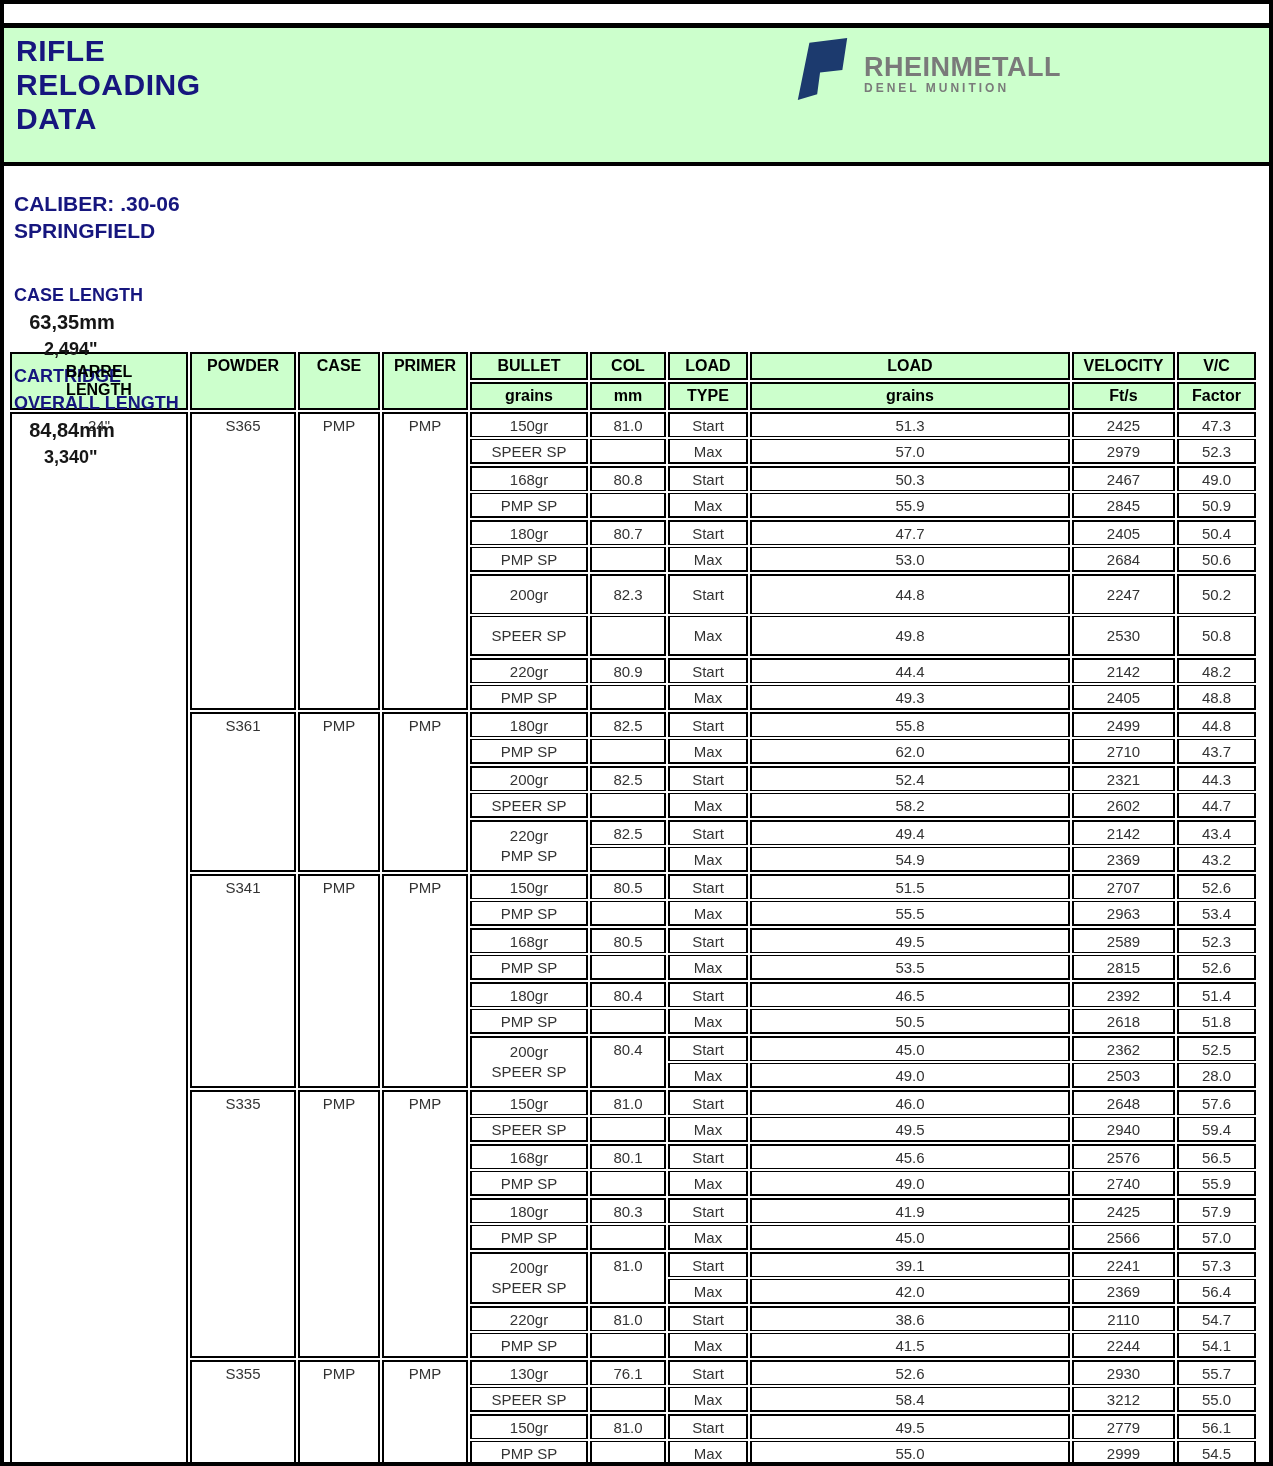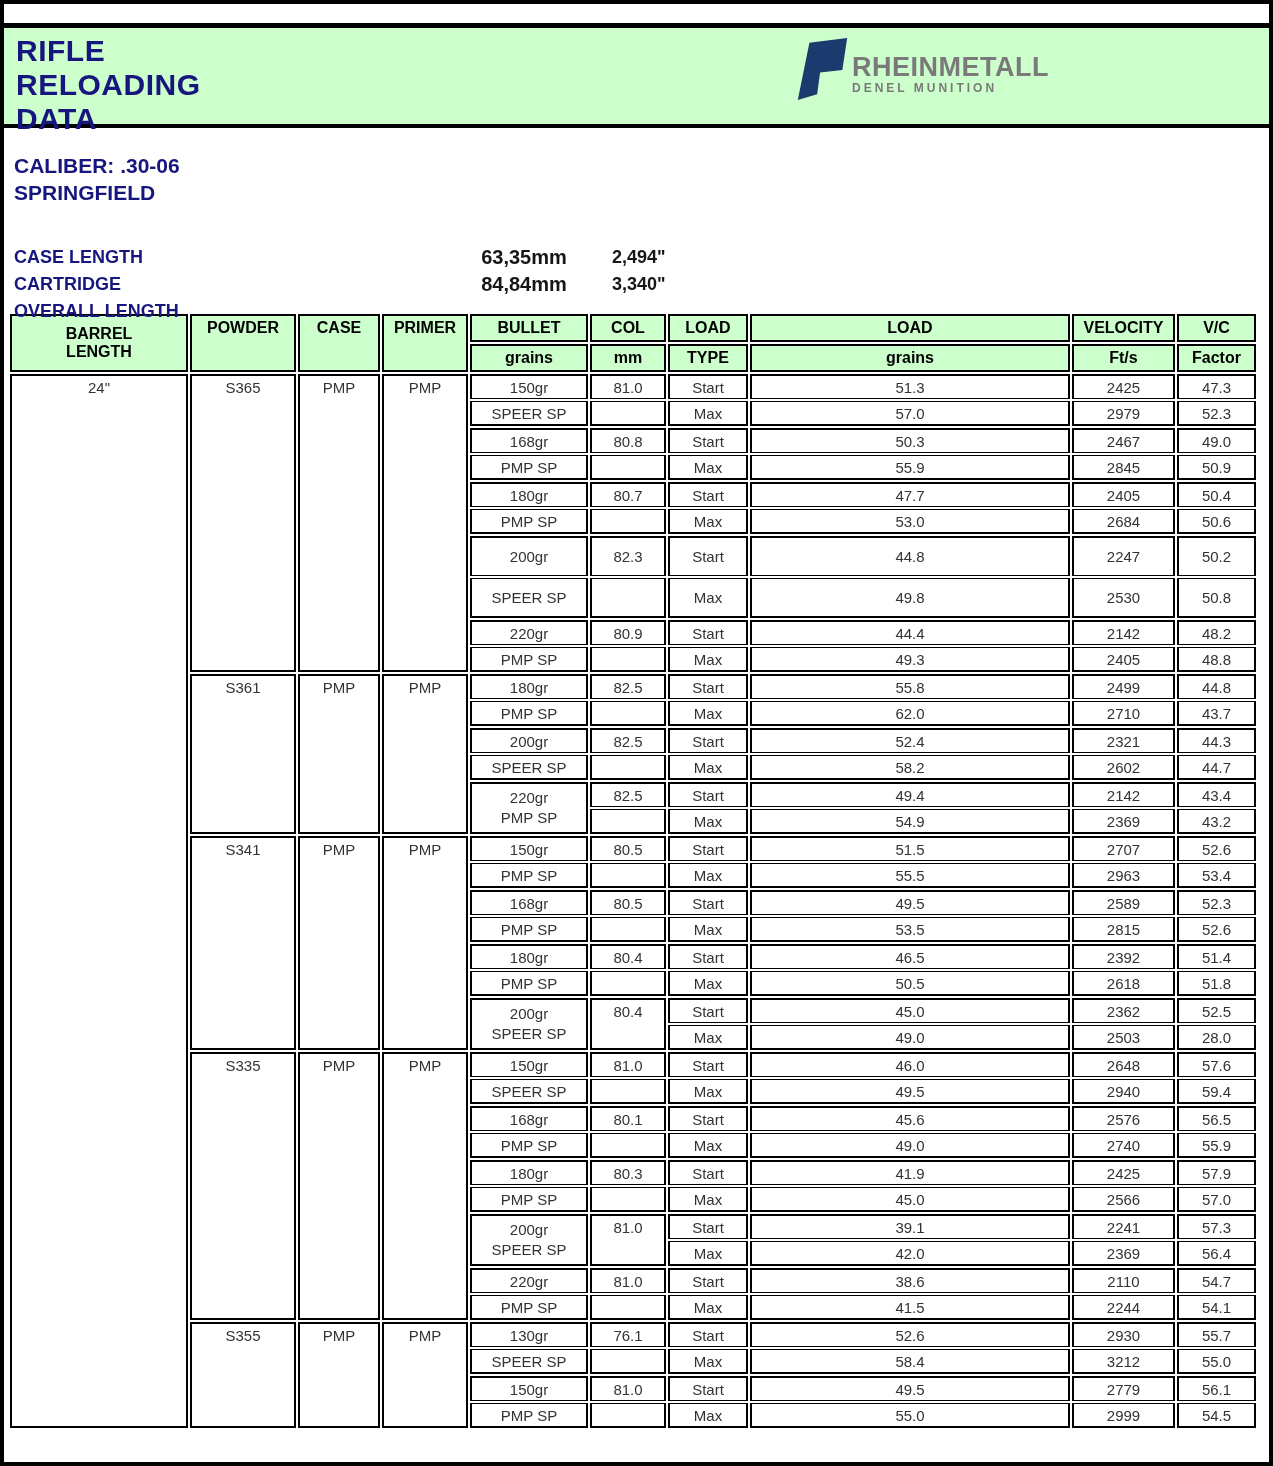--- a/index.html
+++ b/index.html
@@ -13,40 +13,40 @@
     width:1273px; height:1466px;
     border:4px solid #000;
     background:#fff;
     overflow:hidden;
   }
   
   .top-strip { height:24px; background:#fff; border-bottom:5px solid #000; }
 
   
   .band {
-    height:100px; background:#ccffcc;
+    height:138px; background:#ccffcc;
     border-bottom:4px solid #000;
     position:relative;
     padding:6px 17px 0 12px;
   }
   .band .title div {
     color:#16167e; font-weight:bold; font-size:30px; line-height:34px;
     letter-spacing:0.5px;
   }
   .logo { position:absolute; left:792px; top:10px; display:flex; }
   .logo-flag { width:52px; height:62px; flex:none; }
-  .logo-text { margin-left:4px; margin-top:16px; }
+  .logo-text { margin-left:16px; margin-top:16px; }
   .logo-brand { color:#7a7a7a; font-weight:bold; font-size:27px; line-height:26px; letter-spacing:0.5px; }
   .logo-sub   { color:#7a7a7a; font-weight:bold; font-size:12px; line-height:16px; letter-spacing:3px; }
 
   
   .info { padding:24px 0 0 10px; height:184px; }
   .caliber div { color:#16167e; font-weight:bold; font-size:21px; line-height:27px; }
   .specs { margin-top:38px; }
-  .spec-row { display:flex; align-items:flex-start; }
+  .spec-row { display:flex; align-items:flex-start;flex-direction:column; }
   .spec-label { width:452px; }
   .spec-label div { color:#16167e; font-weight:bold; font-size:18px; line-height:27px; }
   .spec-mm { width:116px; text-align:center; color:#161616; font-weight:bold; font-size:20px; line-height:27px; }
   .spec-in { margin-left:30px; color:#161616; font-weight:bold; font-size:18px; line-height:27px; }
 
   
   table {
     border-collapse:separate; border-spacing:2px;
     margin-left:4px; table-layout:fixed;
   }

